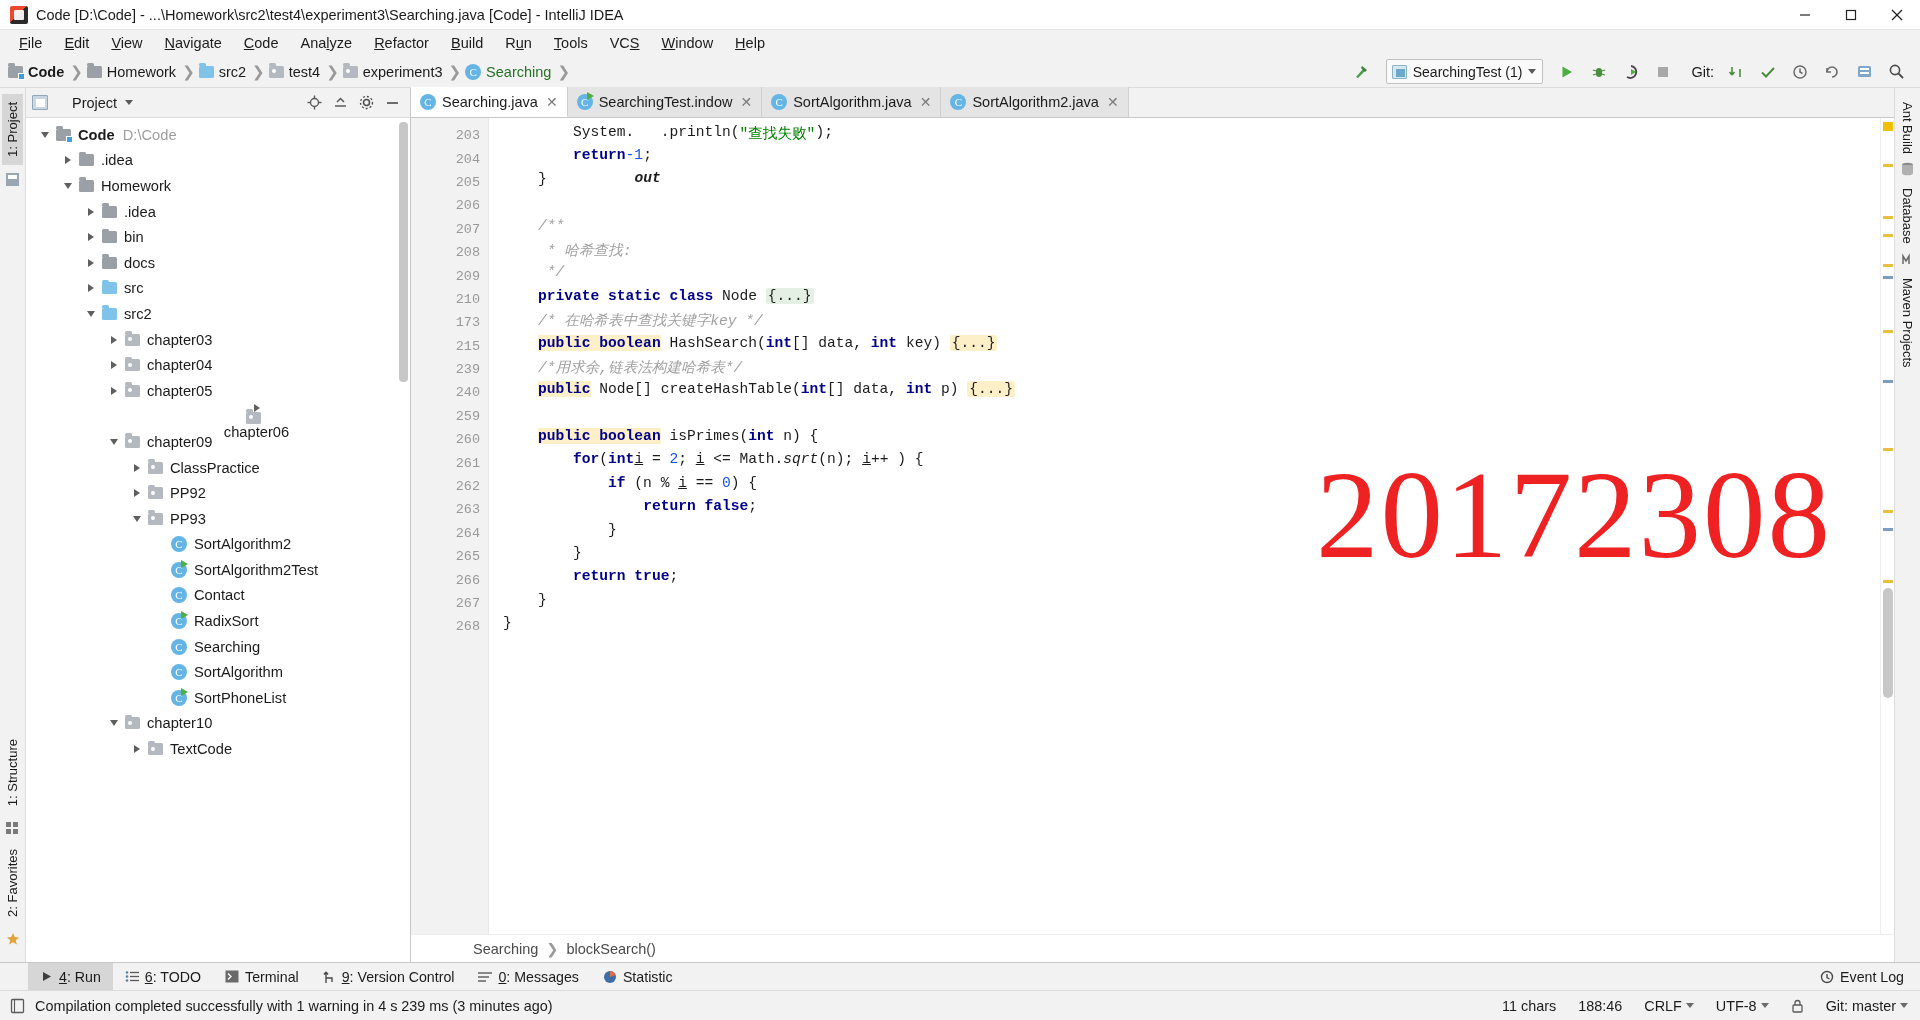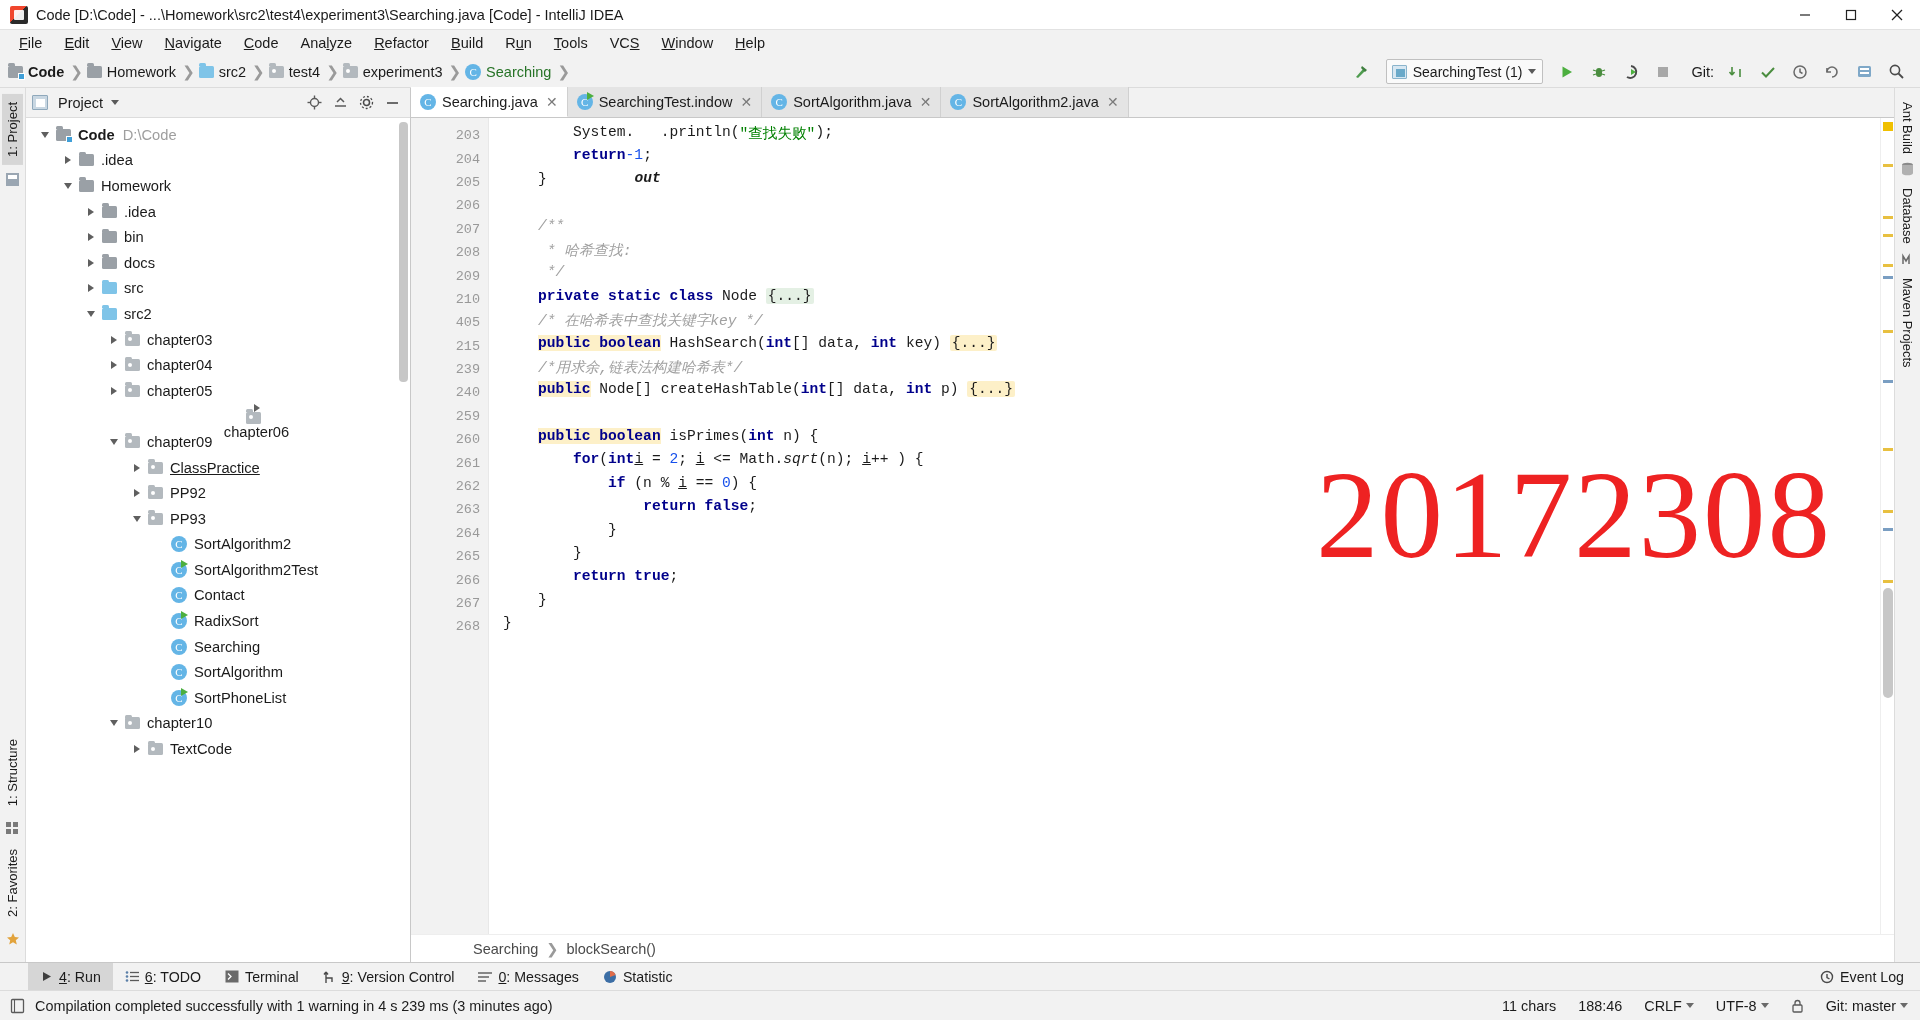--- a/index.html
+++ b/index.html
@@ -80,21 +80,21 @@
     writing-mode: vertical-rl; transform: rotate(180deg);
     font-size: 13px; color: #1b1b1b; padding: 8px 3px; white-space: nowrap;
   }
   .rail .vtab.sel { background: #d6d6d6; }
   .rail .sq { width: 13px; height: 13px; margin: 7px 0; }
   .rail .spacer { flex: 1; }
 
   
   .projpanel { width: 385px; background: #ffffff; display: flex; flex-direction: column; flex: none; border-right: 1px solid #c8c8c8; }
   .proj-head { height: 30px; display: flex; align-items: center; background: #f2f2f2; border-bottom: 1px solid #dcdcdc; padding: 0 6px; flex: none; }
-  .proj-head .ttl { font-size: 14.5px; color: #1b1b1b; margin-left: 10px; }
+  .proj-head .ttl { font-size: 14.5px; color: #1b1b1b; margin-left: 24px; }
   .proj-head .acts { margin-left: auto; display: flex; gap: 2px; }
   .proj-head .act { width: 24px; height: 24px; display: flex; align-items: center; justify-content: center; }
   .proj-ic { width:16px;height:15px;background:#c9d7e2;border:1px solid #8fa8bb;border-radius:1px;position:relative;}
   .proj-ic::after{content:"";position:absolute;left:3px;top:3px;width:9px;height:8px;background:#ffffff;}
   .tree { flex: 1; overflow: hidden; position: relative; padding-top: 4px; }
   .trow { display: flex; align-items: center; height: 25.6px; font-size: 14.7px; color: #1b1b1b; white-space: nowrap; }
   .twist { width: 22px; display: flex; align-items: center; justify-content: center; flex: none; }
   .twist .chev { width: 0; height: 0; }
   .chev-r { border-top: 4.5px solid transparent; border-bottom: 4.5px solid transparent; border-left: 6px solid #5f5f5f; }
   .chev-d { border-left: 4.5px solid transparent; border-right: 4.5px solid transparent; border-top: 6px solid #5f5f5f; }
@@ -526,21 +526,21 @@
             <span class="twist">
               <span class="chev chev-d"></span>
             </span>
             <span class="tico">
               <span class="fold-ic fold-src" style="position:relative">
                 <span class="dot"></span>
               </span>
             </span>
             <span class="tlbl">chapter09</span>
           </div>
-          <div class="trow" style="padding-left: 100px; text-decoration: underline;">
+          <div class="trow" style="padding-left: 100px;">
             <span class="twist">
               <span class="chev chev-r"></span>
             </span>
             <span class="tico">
               <span class="fold-ic fold-src" style="position:relative">
                 <span class="dot"></span>
               </span>
             </span>
             <span class="tlbl">ClassPractice</span>
           </div>
@@ -700,21 +700,21 @@
             <div class="gline">208</div>
             <div class="gline">209<span class="foldmark"><svg width="11" height="11">
                   <path d="M0.5 0.5 H10.5 V7 L5.5 10.5 L0.5 7 Z" fill="#fff" stroke="#9a9a9a"></path>
                   <line x1="3" y1="5" x2="8" y2="5" stroke="#5a5a5a"></line>
                 </svg></span></div>
             <div class="gline">210<span class="foldmark"><svg width="11" height="11">
                   <rect x="0.5" y="0.5" width="10" height="10" fill="#fff" stroke="#9a9a9a"></rect>
                   <line x1="3" y1="5.5" x2="8" y2="5.5" stroke="#5a5a5a"></line>
                   <line x1="5.5" y1="3" x2="5.5" y2="8" stroke="#5a5a5a"></line>
                 </svg></span></div>
-            <div class="gline">405</div>
+            <div class="gline">173</div>
             <div class="gline">215<span class="foldmark"><svg width="11" height="11">
                   <rect x="0.5" y="0.5" width="10" height="10" fill="#fff" stroke="#9a9a9a"></rect>
                   <line x1="3" y1="5.5" x2="8" y2="5.5" stroke="#5a5a5a"></line>
                   <line x1="5.5" y1="3" x2="5.5" y2="8" stroke="#5a5a5a"></line>
                 </svg></span></div>
             <div class="gline">239</div>
             <div class="gline">240<span class="foldmark"><svg width="11" height="11">
                   <rect x="0.5" y="0.5" width="10" height="10" fill="#fff" stroke="#9a9a9a"></rect>
                   <line x1="3" y1="5.5" x2="8" y2="5.5" stroke="#5a5a5a"></line>
                   <line x1="5.5" y1="3" x2="5.5" y2="8" stroke="#5a5a5a"></line>

